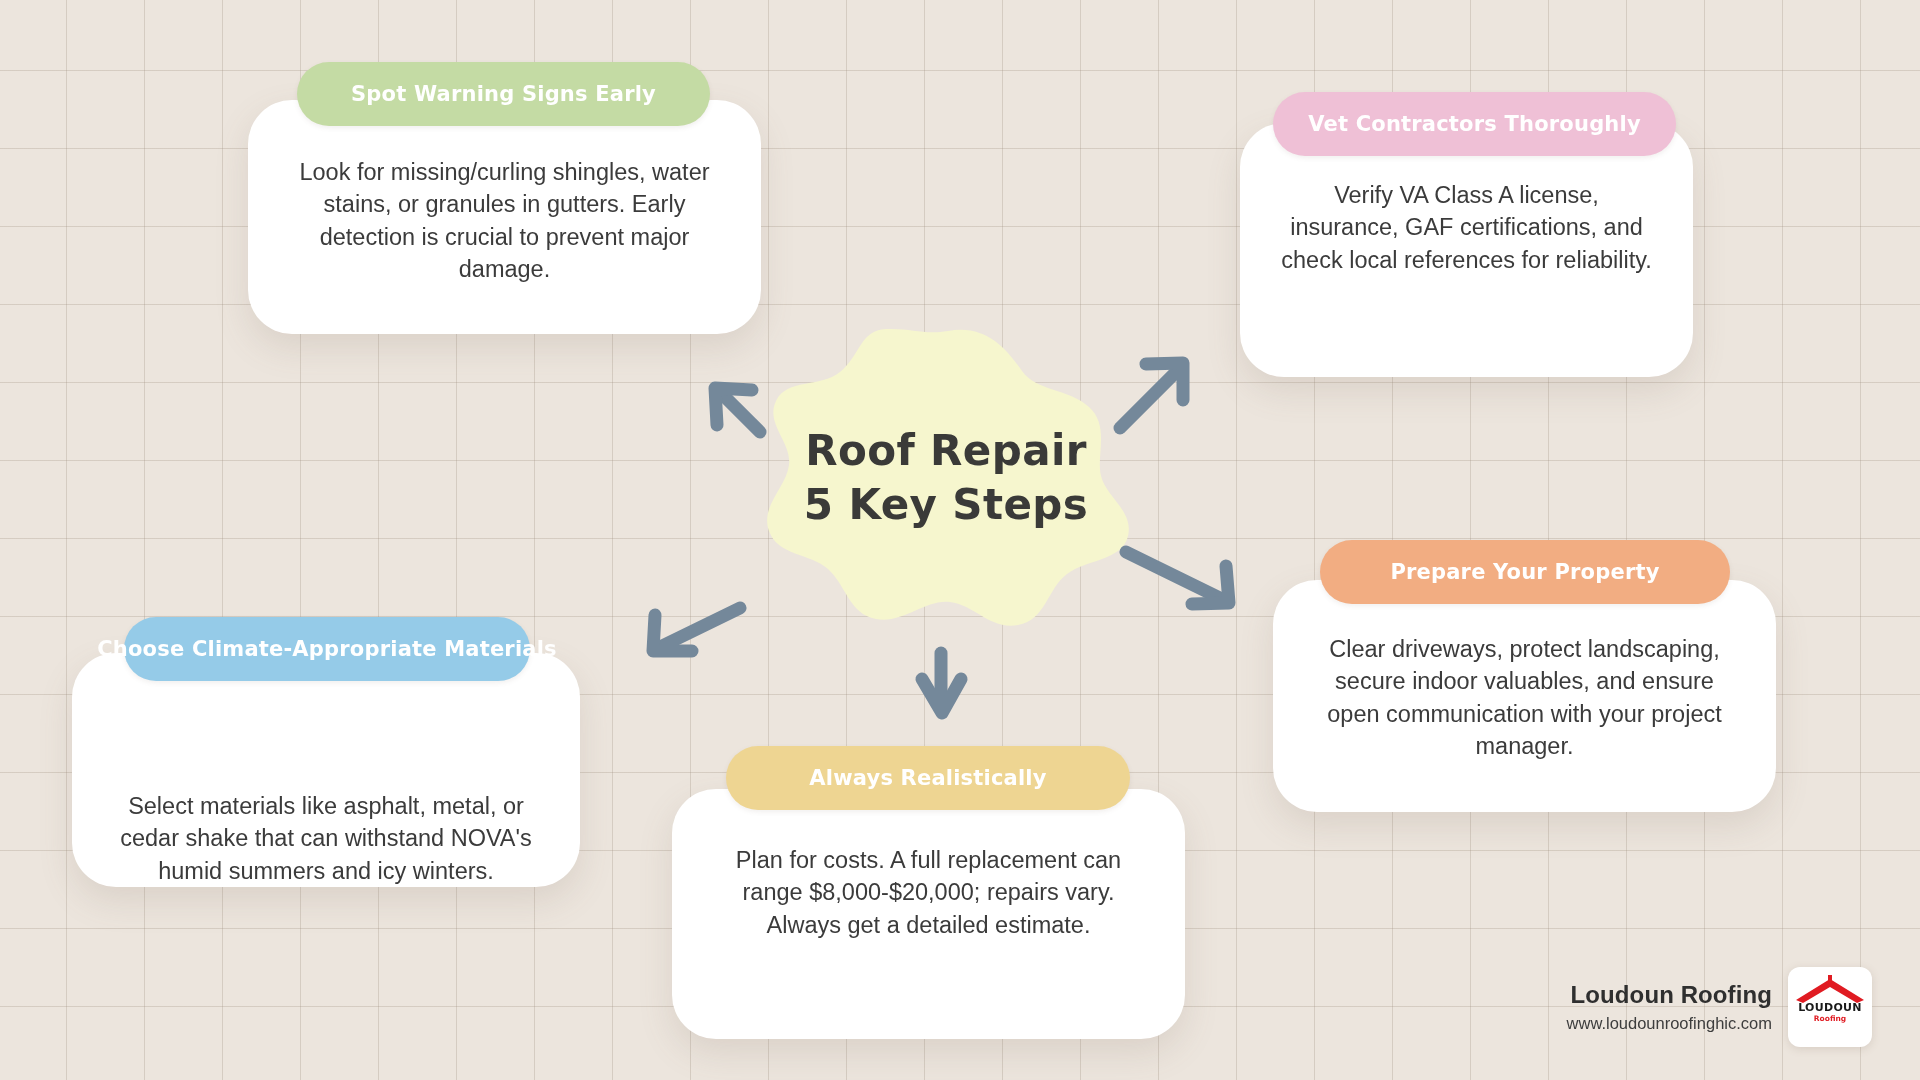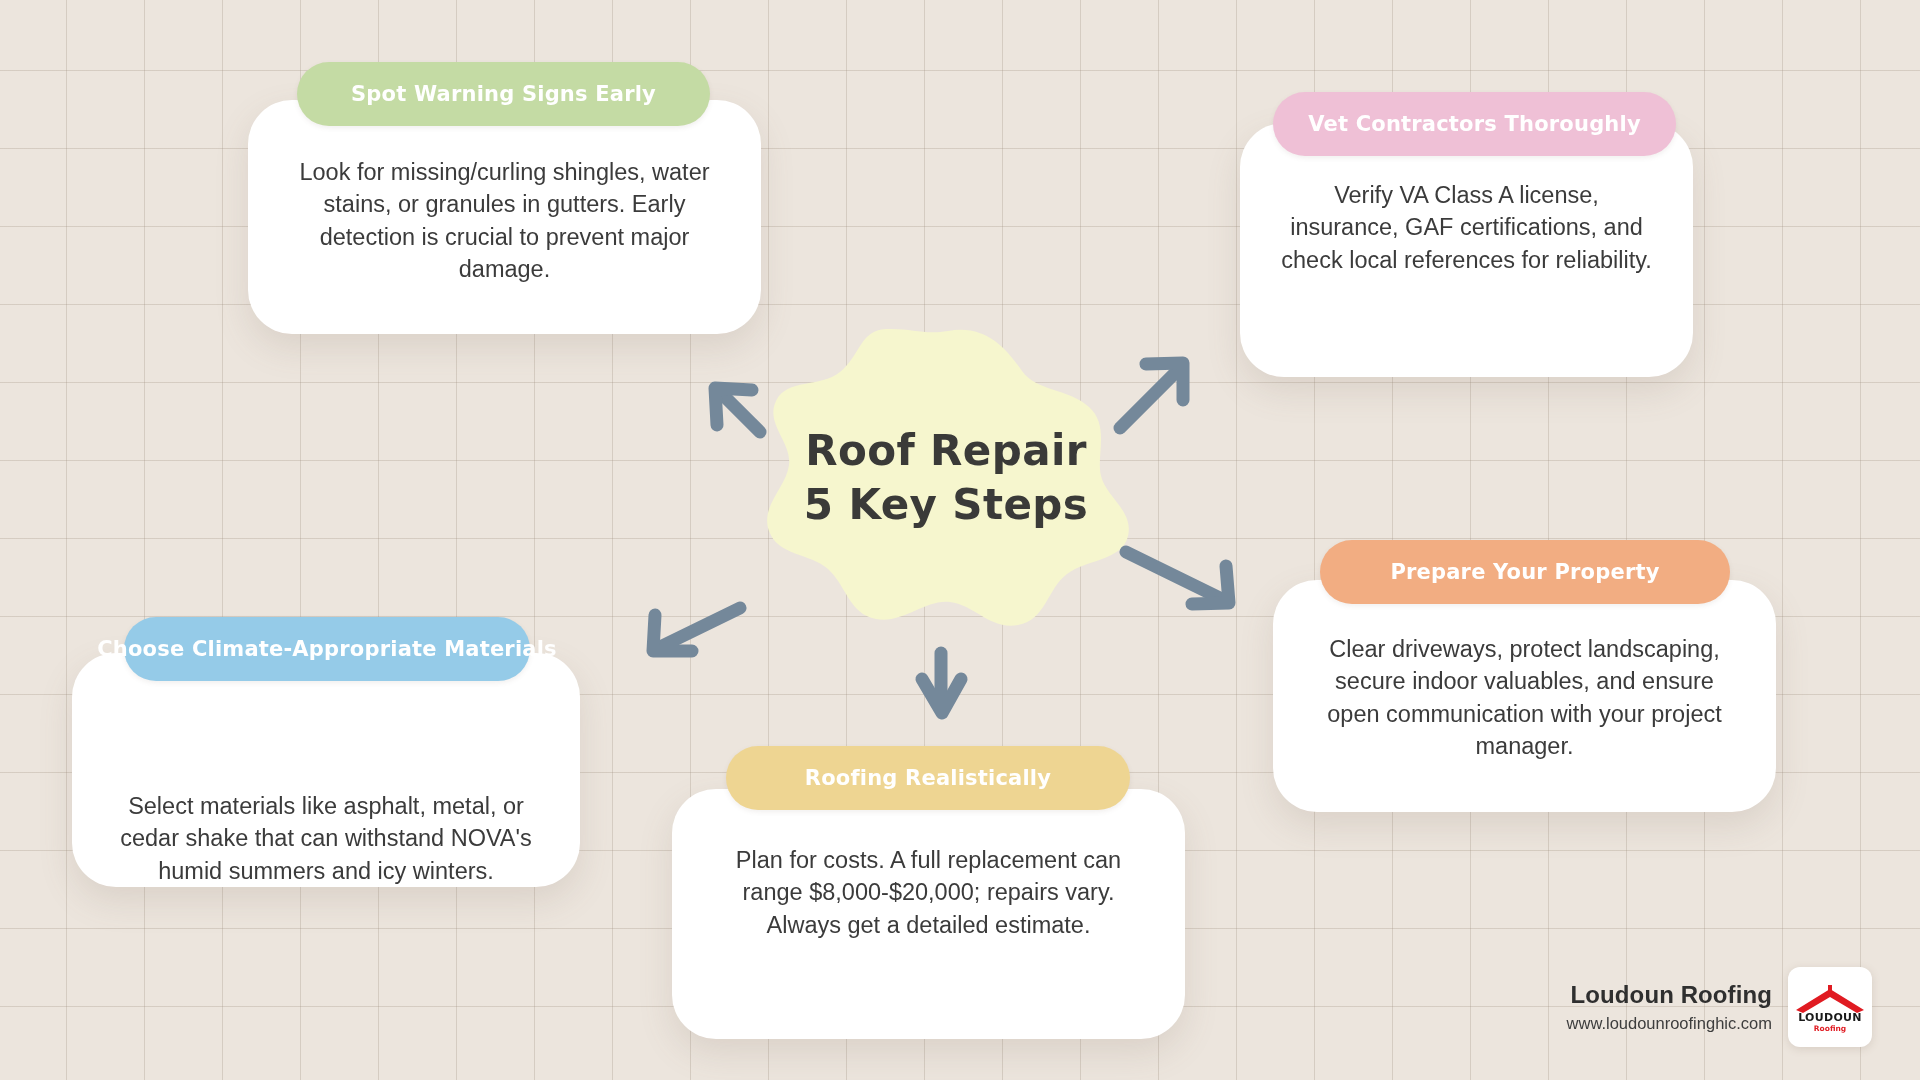--- a/index.html
+++ b/index.html
@@ -152,21 +152,20 @@
     font-size: 16.5px;
     color: #3d3d3d;
   }
   #brand-logo {
     width: 84px;
     height: 80px;
     background: #ffffff;
     border-radius: 12px;
     box-shadow: 0 2px 8px rgba(120,100,85,0.18);
     display: flex;
-    align-items: center;
     justify-content: center;
   }
 </style>
 </head>
 <body>
 
 <div id="canvas">
 
   <svg class="arrows" viewBox="0 0 1920 1080" xmlns="http://www.w3.org/2000/svg">
     <g stroke="#74889a" stroke-width="13" stroke-linecap="round" stroke-linejoin="round" fill="none">
@@ -237,21 +236,21 @@
     <div class="card-head" style="background:#f2ad82">
       <span>Prepare Your Property</span>
     </div>
   </div>
 
   <div class="card" id="card-budget">
     <div class="card-body">
       <p>Plan for costs. A full replacement can range $8,000-$20,000; repairs vary. Always get a detailed estimate.</p>
     </div>
     <div class="card-head" style="background:#eed592">
-      <span>Roofing Realistically</span>
+      <span>Always Realistically</span>
     </div>
   </div>
 
   <div class="card" id="card-materials">
     <div class="card-body">
       <p>Select materials like asphalt, metal, or cedar shake that can withstand NOVA's humid summers and icy winters.</p>
     </div>
     <div class="card-head" style="background:#95cbe8">
       <span>Choose Climate-Appropriate Materials</span>
     </div>

